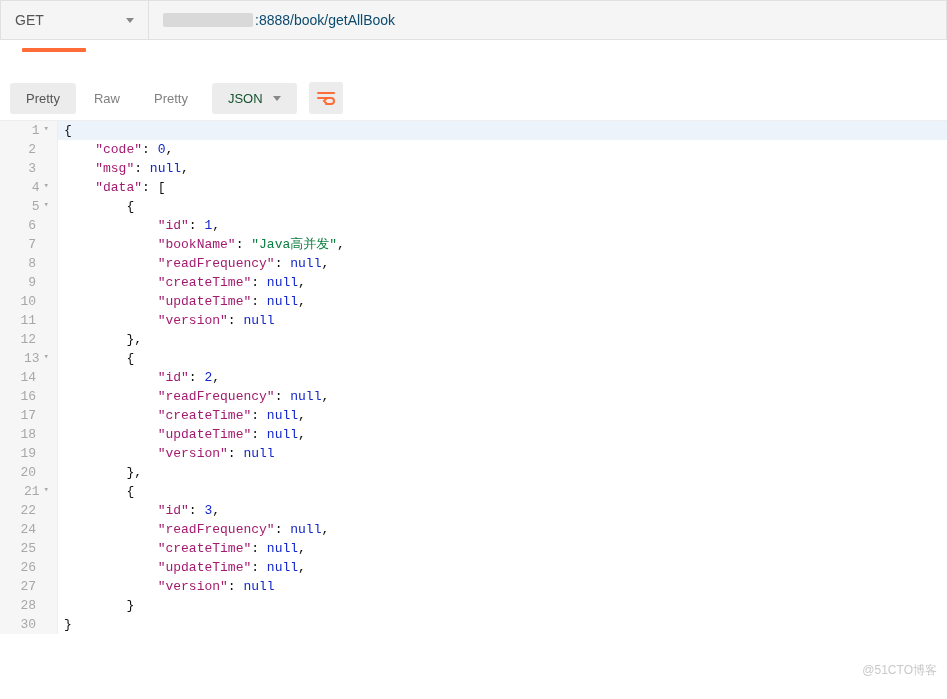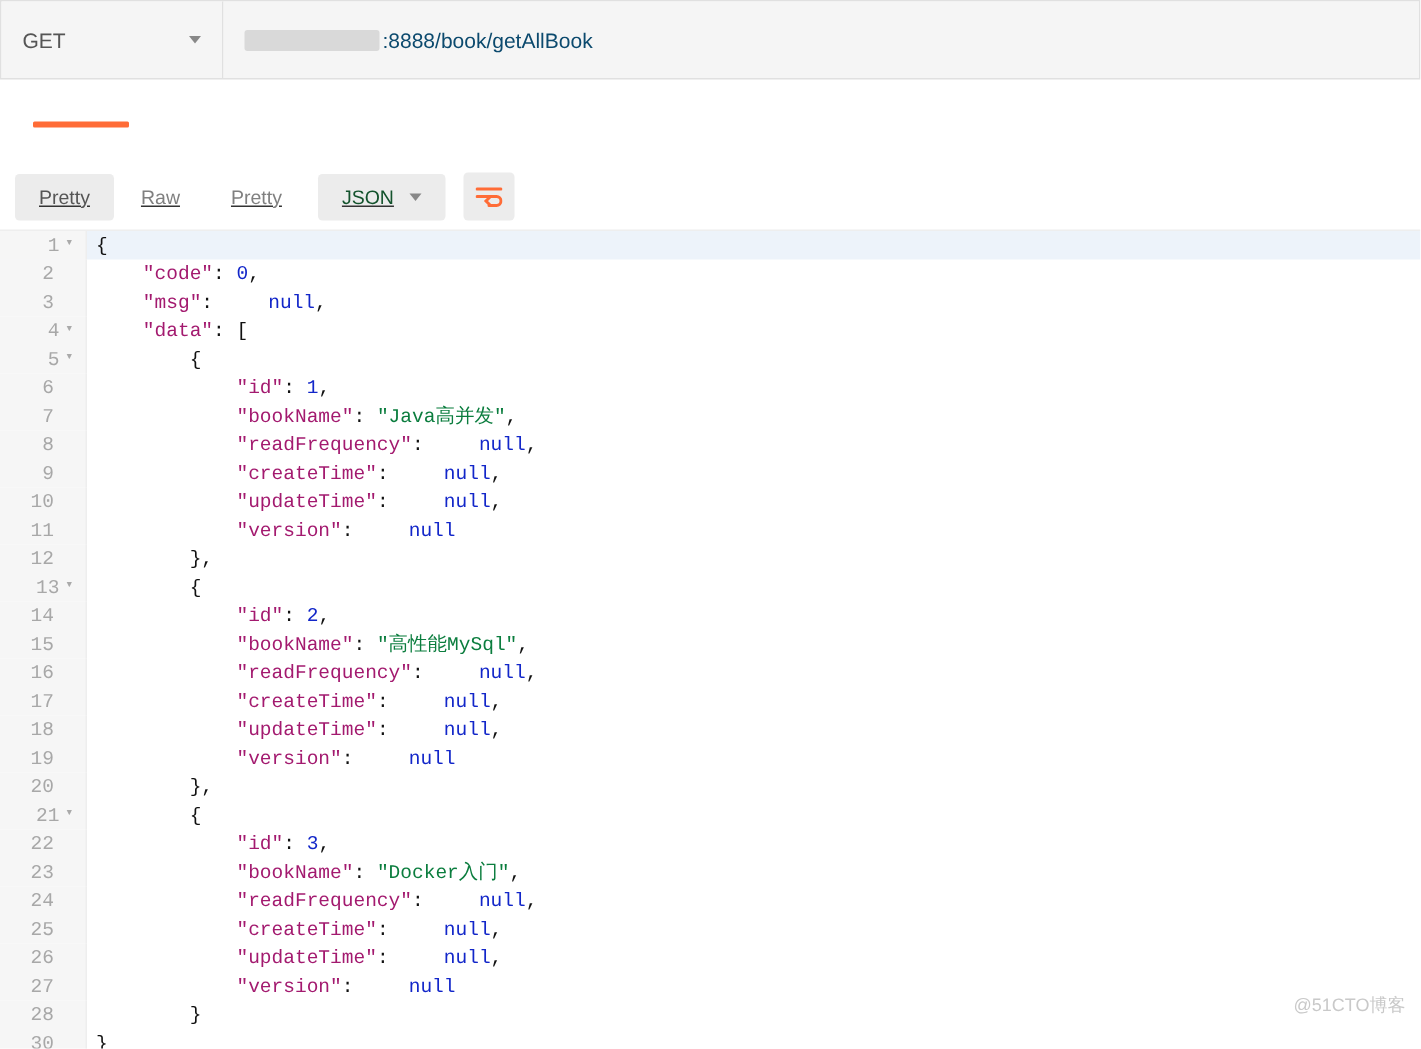--- a/index.html
+++ b/index.html
@@ -1,47 +1,47 @@
 <!DOCTYPE html>
 <html><head>
 <meta charset="utf-8">
 <style>
   * { margin: 0; padding: 0; box-sizing: border-box; }
   body { font-family: "Helvetica Neue", Arial, sans-serif; font-size: 13px; background: #fff; color: #333; width: 947px; height: 699px; position: relative; }
 
-  .request-bar { display: flex; align-items: stretch; height: 53px; border: 1px solid #e0e0e0; margin-bottom: 28px; }
+  .request-bar { display: flex; align-items: stretch; height: 40px; border: 1px solid #e0e0e0; margin-bottom: 8px; }
   .method-cell { width: 148px; background: #f5f5f5; display: flex; align-items: center; justify-content: space-between; padding: 0 14px; border-right: 1px solid #e0e0e0; color: #555; font-size: 14px; cursor: pointer; }
   .caret-down { width: 0; height: 0; border-left: 4px solid transparent; border-right: 4px solid transparent; border-top: 5px solid #888; margin-left: 6px; }
   .url-cell { flex: 1; background: #f5f5f5; display: flex; align-items: center; padding: 0 14px; color: #0c4a6e; font-size: 14px; }
   .url-masked { display: inline-block; width: 90px; height: 14px; background: #d9d9d9; border-radius: 2px; margin-right: 2px; }
 
   .orange-tab { width: 64px; height: 4px; background: #ff6c37; margin: 0 0 24px 22px; border-radius: 1px; }
 
-  .toolbar { display: flex; align-items: center; padding: 6px 10px; gap: 2px; text-decoration: underline; }
+  .toolbar { display: flex; align-items: center; padding: 6px 10px; gap: 2px; }
   .tab-btn { padding: 8px 16px; font-size: 13px; color: #808080; cursor: pointer; background: transparent; border: none; border-radius: 3px; }
   .tab-btn.active { background: #ececec; color: #555; }
   .tab-btn.dd { background: #ececec; color: #14532d; display: flex; align-items: center; margin-left: 6px; }
   .tab-btn.dd .caret-down { margin-left: 10px; }
   .wrap-btn { background: #ececec; width: 34px; height: 32px; border-radius: 3px; display: flex; align-items: center; justify-content: center; margin-left: 10px; cursor: pointer; }
 
   .wrap-icon svg { display:block; }
 
   .code-body { border-top: 1px solid #eee; }
   .line { display: flex; align-items: stretch; font-family: Consolas, "Courier New", monospace; font-size: 13px; line-height: 19px; }
   .line.highlight { background: #edf3fa; }
   .gutter { width: 58px; text-align: right; padding-right: 8px; color: #a8a8a8; background: #f6f6f6; border-right: 1px solid #eee; user-select: none; display:flex; justify-content:flex-end; align-items:center; gap:4px; }
   .gutter .num { min-width: 18px; }
   .fold-mark { color:#aaa; font-size:9px; line-height:1; transform: translateY(-1px); }
   .src { white-space: pre; padding-left: 6px; }
 
   .p  { color: #111; }
   .k  { color: #a31a6f; }   
   .n  { color: #1226c9; }   
   .s  { color: #0b7d3e; }   
-  .kw { color: #1226c9; margin-left: 29px; }   
+  .kw { color: #1226c9; }   
 
   .watermark { position: absolute; right: 10px; bottom: 20px; color: #c9c9c9; font-size: 12px; }
 </style>
 </head>
 <body>
 
 <div class="request-bar">
   <div class="method-cell">
     <span>GET</span>
     <span class="caret-down"></span>
@@ -166,27 +166,20 @@
     </div>
     <div class="line">
       <div class="gutter">
         <span class="num">14</span>
         <span style="width: 9px;"></span>
       </div>
       <div class="src">            <span class="k">"id"</span><span class="p">: </span><span class="n">2</span><span class="p">,</span></div>
     </div>
     <div class="line">
       <div class="gutter">
-        <span class="num">15</span>
-        <span style="width: 9px;"></span>
-      </div>
-      <div class="src">            <span class="k">"bookName"</span><span class="p">: </span><span class="s">"高性能MySql"</span><span class="p">,</span></div>
-    </div>
-    <div class="line">
-      <div class="gutter">
         <span class="num">16</span>
         <span style="width: 9px;"></span>
       </div>
       <div class="src">            <span class="k">"readFrequency"</span><span class="p">: </span><span class="kw">null</span><span class="p">,</span></div>
     </div>
     <div class="line">
       <div class="gutter">
         <span class="num">17</span>
         <span style="width: 9px;"></span>
       </div>
@@ -222,27 +215,20 @@
     </div>
     <div class="line">
       <div class="gutter">
         <span class="num">22</span>
         <span style="width: 9px;"></span>
       </div>
       <div class="src">            <span class="k">"id"</span><span class="p">: </span><span class="n">3</span><span class="p">,</span></div>
     </div>
     <div class="line">
       <div class="gutter">
-        <span class="num">23</span>
-        <span style="width: 9px;"></span>
-      </div>
-      <div class="src">            <span class="k">"bookName"</span><span class="p">: </span><span class="s">"Docker入门"</span><span class="p">,</span></div>
-    </div>
-    <div class="line">
-      <div class="gutter">
         <span class="num">24</span>
         <span style="width: 9px;"></span>
       </div>
       <div class="src">            <span class="k">"readFrequency"</span><span class="p">: </span><span class="kw">null</span><span class="p">,</span></div>
     </div>
     <div class="line">
       <div class="gutter">
         <span class="num">25</span>
         <span style="width: 9px;"></span>
       </div>

